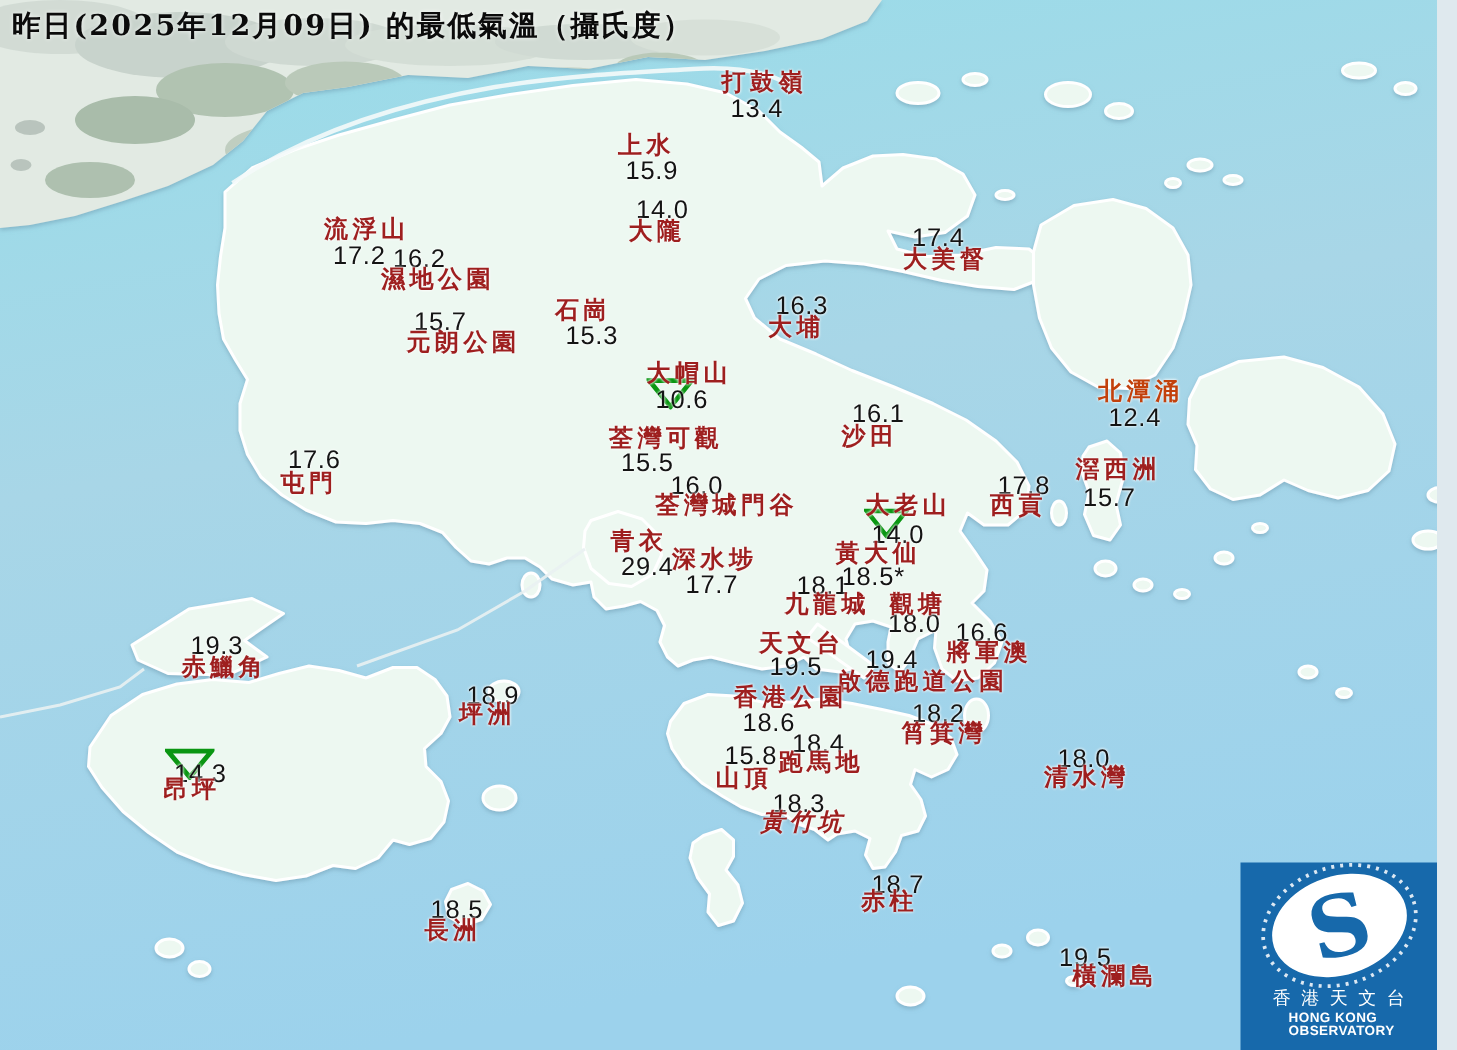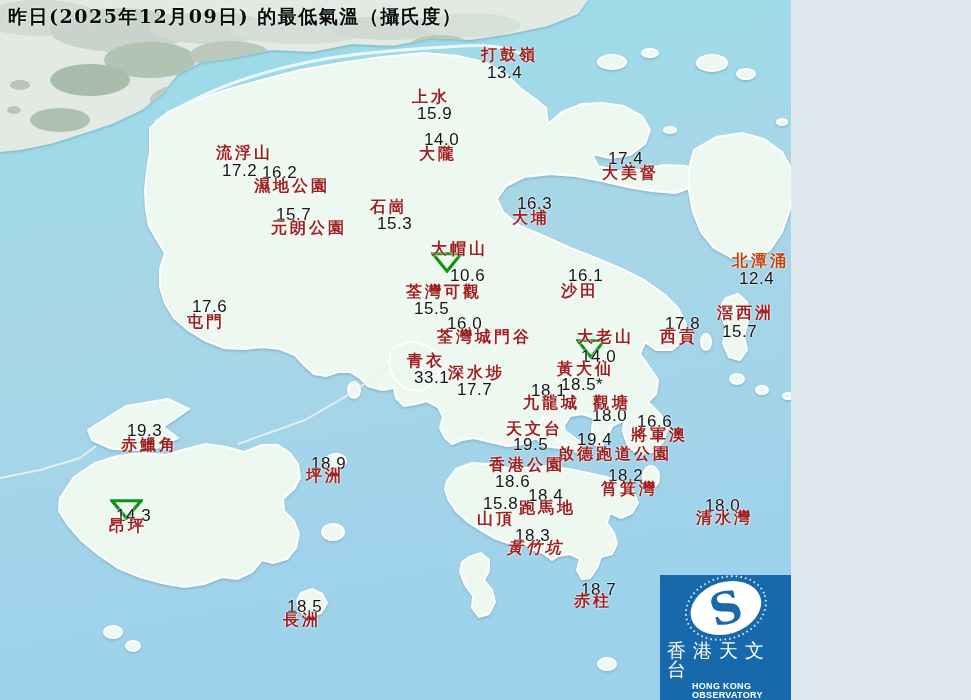--- a/index.html
+++ b/index.html
@@ -1,34 +1,34 @@
 <!DOCTYPE html>
 <html><head>
 <meta charset="utf-8">
 <style>
   html,body{margin:0;padding:0;background:#dfe9ee;}
-  .stage{position:relative;width:791px;height:700px;overflow:hidden;
+  .stage{position:relative;width:958px;height:700px;overflow:hidden;
          font-family:"Liberation Sans",sans-serif;}
   .stage svg.map{position:absolute;left:0;top:0;}
   .map-title{position:absolute;left:8px;top:4px;
     font-family:"DejaVu Serif","Liberation Serif",serif;
     font-size:19px;font-weight:600;letter-spacing:1.5px;color:#0b0b0b;
     text-shadow:0 0 3px rgba(255,255,255,.85);white-space:nowrap;}
   .station-name{position:absolute;line-height:1;white-space:nowrap;
     font-family:"DejaVu Serif","Liberation Serif",serif;
     font-size:16px;font-weight:600;letter-spacing:3px;
     text-shadow:0 0 2px rgba(255,255,255,.95),0 0 2px rgba(255,255,255,.8);}
   .station-value{position:absolute;line-height:1;white-space:nowrap;
     font-family:"Liberation Sans",sans-serif;font-size:17px;letter-spacing:.5px;
     text-shadow:0 0 2px rgba(255,255,255,.95),0 0 2px rgba(255,255,255,.8);}
   .marker{position:absolute;}
   .marker svg{display:block;}
   .logo{position:absolute;right:0;bottom:0;width:131px;height:125px;
     background:#1769ab;display:flex;flex-direction:column;align-items:center;}
-  .logo-zh{color:#fff;font-size:19px;letter-spacing:7px;padding-left:7px;
+  .logo-zh{color:#fff;font-size:12px;letter-spacing:7px;padding-left:7px;
     line-height:1;margin-top:0px;font-family:"DejaVu Serif",serif;}
   .logo-en{color:#fff;font-size:9px;font-weight:bold;letter-spacing:.3px;
     margin-top:3px;line-height:1;padding-left:32px;}
 </style>
 </head>
 <body>
 
 <div class="stage">
 
   <svg class="map" width="971" height="700" viewBox="0 0 971 700">
@@ -152,37 +152,37 @@
       <div class="station-name" style="left: 370px; top: 199px; color: rgb(158, 31, 31);">石崗</div>
       <div class="station-value" style="left: 608px; top: 150px; color: rgb(20, 20, 20);">17.4</div>
       <div class="station-name" style="left: 602px; top: 165px; color: rgb(158, 31, 31);">大美督</div>
       <div class="station-value" style="left: 517px; top: 195px; color: rgb(20, 20, 20);">16.3</div>
       <div class="station-name" style="left: 512px; top: 210px; color: rgb(158, 31, 31);">大埔</div>
       <div class="marker" style="left: 431px; top: 251px; width: 32px; height: 22px;">
         <svg viewBox="0 0 34 24" width="32" height="22" preserveAspectRatio="none">
           <polygon points="2,3 32,3 17,22" fill="none" stroke="#0a9612" stroke-width="3.4" stroke-linejoin="miter"></polygon>
         </svg>
       </div>
-      <div class="station-value" style="left: 450px; top: 258px; color: rgb(20, 20, 20); margin-top: 9px;">10.6</div>
+      <div class="station-value" style="left: 437px; top: 258px; color: rgb(20, 20, 20);">10.6</div>
       <div class="station-name" style="left: 431px; top: 241px; color: rgb(158, 31, 31);">大帽山</div>
       <div class="station-value" style="left: 414px; top: 300px; color: rgb(20, 20, 20);">15.5</div>
       <div class="station-name" style="left: 406px; top: 284px; color: rgb(158, 31, 31);">荃灣可觀</div>
       <div class="station-value" style="left: 568px; top: 267px; color: rgb(20, 20, 20);">16.1</div>
       <div class="station-name" style="left: 561px; top: 283px; color: rgb(158, 31, 31);">沙田</div>
       <div class="station-value" style="left: 739px; top: 270px; color: rgb(20, 20, 20);">12.4</div>
       <div class="station-name" style="left: 732px; top: 253px; color: #c2410c;">北潭涌</div>
       <div class="station-value" style="left: 722px; top: 323px; color: rgb(20, 20, 20);">15.7</div>
       <div class="station-name" style="left: 717px; top: 305px; color: rgb(158, 31, 31);">滘西洲</div>
       <div class="station-value" style="left: 665px; top: 315px; color: rgb(20, 20, 20);">17.8</div>
       <div class="station-name" style="left: 660px; top: 329px; color: rgb(158, 31, 31);">西貢</div>
       <div class="station-value" style="left: 192px; top: 298px; color: rgb(20, 20, 20);">17.6</div>
       <div class="station-name" style="left: 187px; top: 314px; color: rgb(158, 31, 31);">屯門</div>
       <div class="station-value" style="left: 447px; top: 315px; color: rgb(20, 20, 20);">16.0</div>
       <div class="station-name" style="left: 437px; top: 329px; color: rgb(158, 31, 31);">荃灣城門谷</div>
-      <div class="station-value" style="left: 414px; top: 369px; color: rgb(20, 20, 20);">33.1</div>
+      <div class="station-value" style="left: 414px; top: 369px; color: rgb(20, 20, 20);">29.4</div>
       <div class="station-name" style="left: 407px; top: 353px; color: rgb(158, 31, 31);">青衣</div>
       <div class="station-value" style="left: 457px; top: 381px; color: rgb(20, 20, 20);">17.7</div>
       <div class="station-name" style="left: 448px; top: 365px; color: rgb(158, 31, 31);">深水埗</div>
       <div class="marker" style="left: 576px; top: 338px; width: 30px; height: 21px;">
         <svg viewBox="0 0 34 24" width="30" height="21" preserveAspectRatio="none">
           <polygon points="2,3 32,3 17,22" fill="none" stroke="#0a9612" stroke-width="3.4" stroke-linejoin="miter"></polygon>
         </svg>
       </div>
       <div class="station-value" style="left: 581px; top: 348px; color: rgb(20, 20, 20);">14.0</div>
       <div class="station-name" style="left: 577px; top: 329px; color: rgb(158, 31, 31);">大老山</div>

